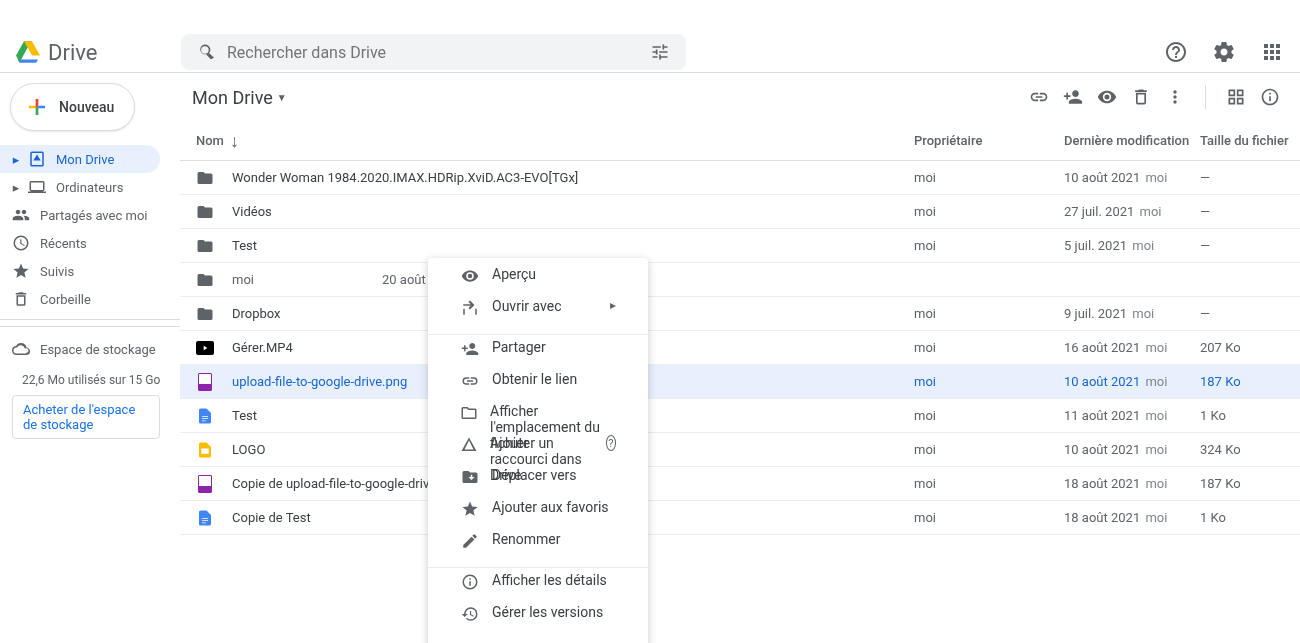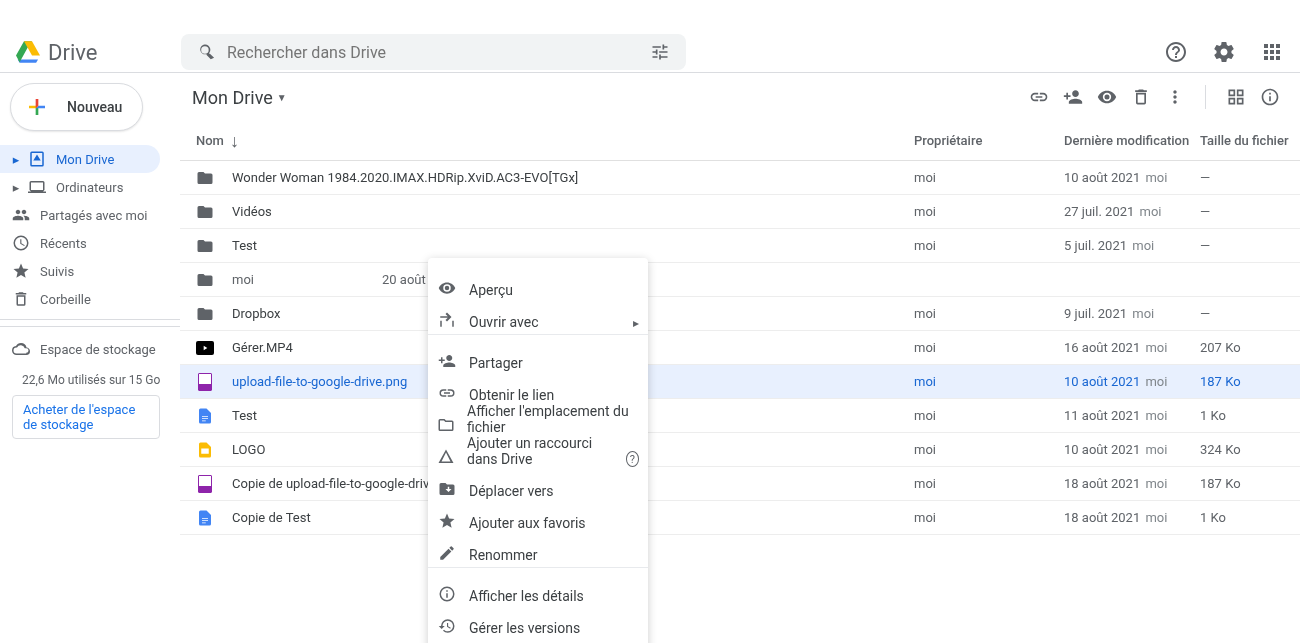--- a/index.html
+++ b/index.html
@@ -10,21 +10,21 @@
 .drive-title { font-size: 22px; color: #5f6368; }
 .search-bar { display: flex; align-items: center; background: #f1f3f4; border-radius: 8px; height: 36px; width: 505px; padding: 0 6px; }
 .search-icon { color: #5f6368; width: 20px; height: 20px; margin: 0 10px; }
 .search-input { border: none; background: transparent; outline: none; font-size: 16px; color: #5f6368; flex: 1; }
 .tune-icon { color: #5f6368; width: 20px; height: 20px; margin: 0 10px; cursor: pointer; }
 .header-right { margin-left: auto; display: flex; align-items: center; gap: 8px; }
 .hdr-icon { width: 24px; height: 24px; color: #5f6368; padding: 8px; border-radius: 50%; cursor: pointer; box-sizing: content-box; }
 .divider-h { border-bottom: 1px solid #dadce0; }
 .main { display: flex; height: calc(100% - 41px); }
 .sidebar { width: 180px; padding-top: 10px; flex-shrink: 0; }
-.new-btn { display: inline-flex; align-items: center; background: #fff; border: 1px solid #dadce0; border-radius: 24px; height: 48px; padding: 0 20px 0 14px; margin-left: 10px; margin-bottom: 14px; box-shadow: 0 1px 2px rgba(0,0,0,0.1); cursor: pointer; gap: 8px; }
+.new-btn { display: inline-flex; align-items: center; background: #fff; border: 1px solid #dadce0; border-radius: 24px; height: 48px; padding: 0 20px 0 14px; margin-left: 10px; margin-bottom: 14px; box-shadow: 0 1px 2px rgba(0,0,0,0.1); cursor: pointer; }
 .plus-logo { width: 24px; height: 24px; margin-right: 10px; }
 .new-label { font-size: 14px; color: #3c4043; font-weight: 500; }
 .nav-item { display: flex; align-items: center; height: 28px; padding-left: 8px; border-radius: 0 14px 14px 0; margin-right: 20px; cursor: pointer; color: #5f6368; }
 .nav-item.selected { background: #e8f0fe; color: #1967d2; }
 .nav-item .chev { width: 12px; margin: 0 2px; display: flex; justify-content: center; }
 .nav-item .nv-icon { width: 18px; height: 18px; margin: 0 10px 0 4px; }
 .nav-item.no-chev { }
 .nav-label { font-size: 13px; }
 .storage-line { font-size: 12px; color: #5f6368; padding: 10px 0 6px 22px; }
 .storage-buy { margin: 2px 20px 0 12px; border: 1px solid #dadce0; border-radius: 4px; padding: 6px 10px; font-size: 13px; color: #1a73e8; cursor: pointer; }
@@ -44,21 +44,21 @@
 .file-row.selected { background: #e8f0fe; color: #1967d2; }
 .file-row.selected .file-name { color: #1967d2; }
 .file-icon { width: 18px; height: 18px; margin-right: 18px; flex-shrink: 0; display: flex; align-items: center; justify-content: center; }
 .file-name { flex: 1; color: #3c4043; min-width: 0; white-space: nowrap; overflow: hidden; text-overflow: ellipsis; }
 .owner { width: 150px; }
 .date { width: 136px; }
 .date-by { color: #80868b; margin-left: 2px; }
 .size { width: 100px; }
 .sort-arrow { margin-left: 6px; font-size: 18px; }
 .context-menu { position: absolute; left: 428px; top: 258px; width: 220px; background: #fff; border-radius: 4px; box-shadow: 0 2px 10px rgba(0,0,0,0.2); padding: 8px 0; z-index: 100; }
-.cm-item { display: flex; align-items: flex-end; height: 32px; padding: 0 9px; font-size: 14px; color: #3c4043; cursor: pointer; position: relative; }
+.cm-item { display: flex; align-items: flex-start; height: 32px; padding: 0 32px; font-size: 14px; color: #3c4043; cursor: pointer; position: relative; }
 .cm-icon { width: 20px; height: 20px; margin-right: 12px; color: #5f6368; display: flex; align-items: center; justify-content: center; }
 .cm-sep { height: 1px; background: #e8eaed; margin: 4px 0; }
 .cm-chev { margin-left: auto; color: #5f6368; font-size: 12px;}
 .cm-help { margin-left: auto; width: 16px; height: 16px; border: 1.5px solid #5f6368; border-radius: 50%; font-size: 11px; display: flex; align-items: center; justify-content: center; color: #5f6368; }
 svg { display: block; }
 .folder-icon { fill: #5f6368; }
 .doc-blue { fill: #4285f4; }
 .sheet-yellow { fill: #fbbc04; }
 .video-icon { background: #000; border-radius: 2px; width: 18px; height: 14px; display: flex; align-items: center; justify-content: center;}
 </style>

